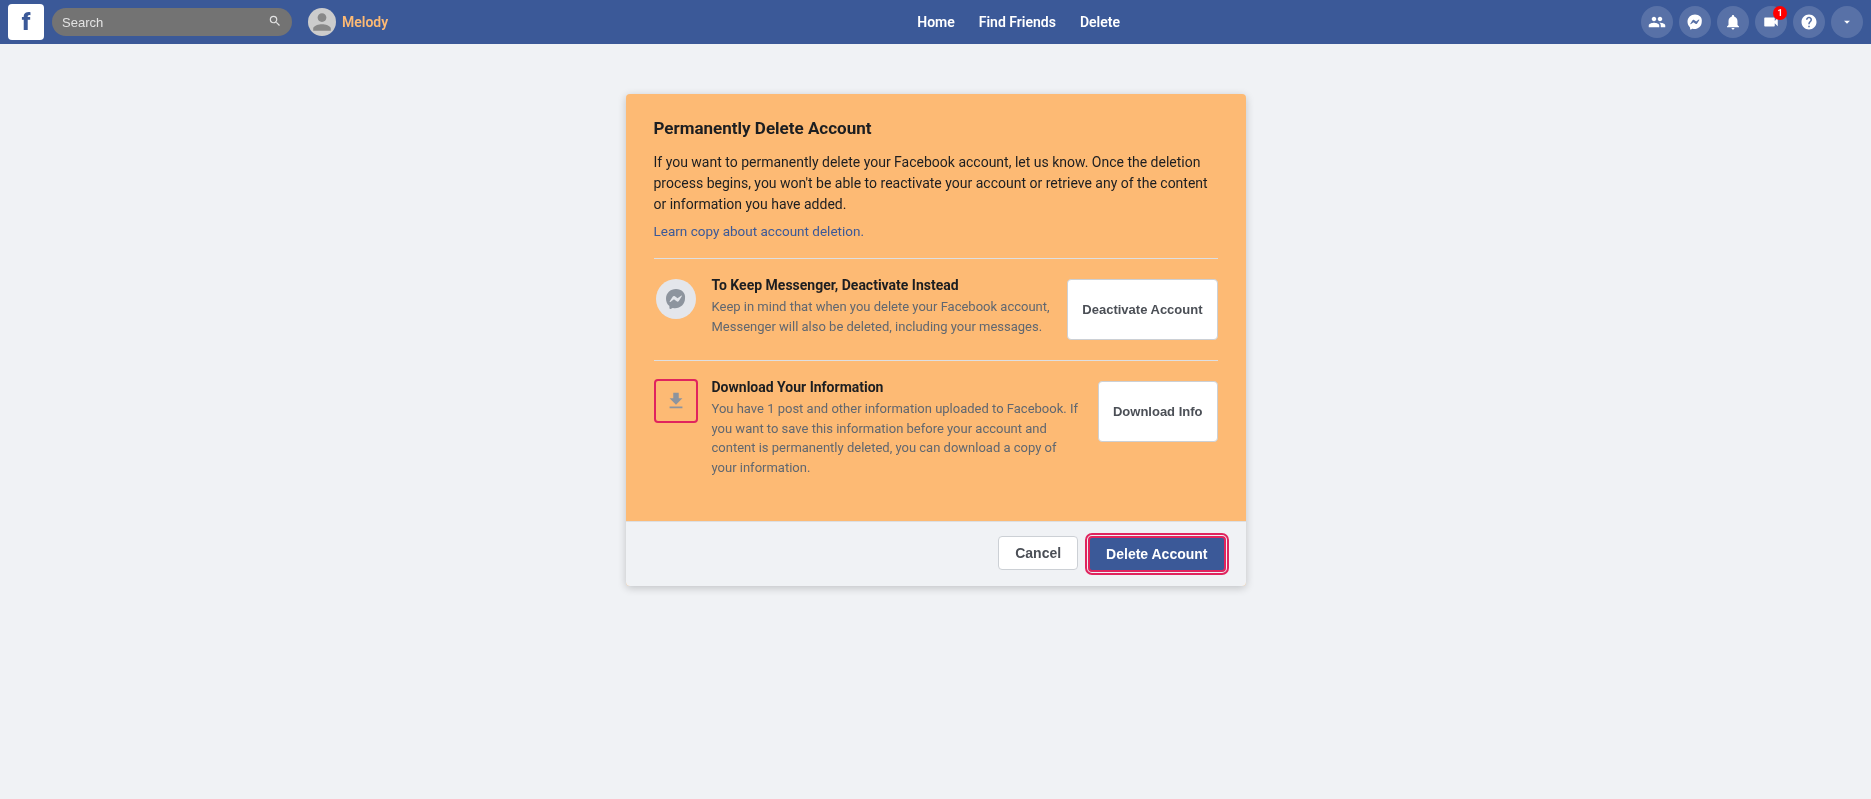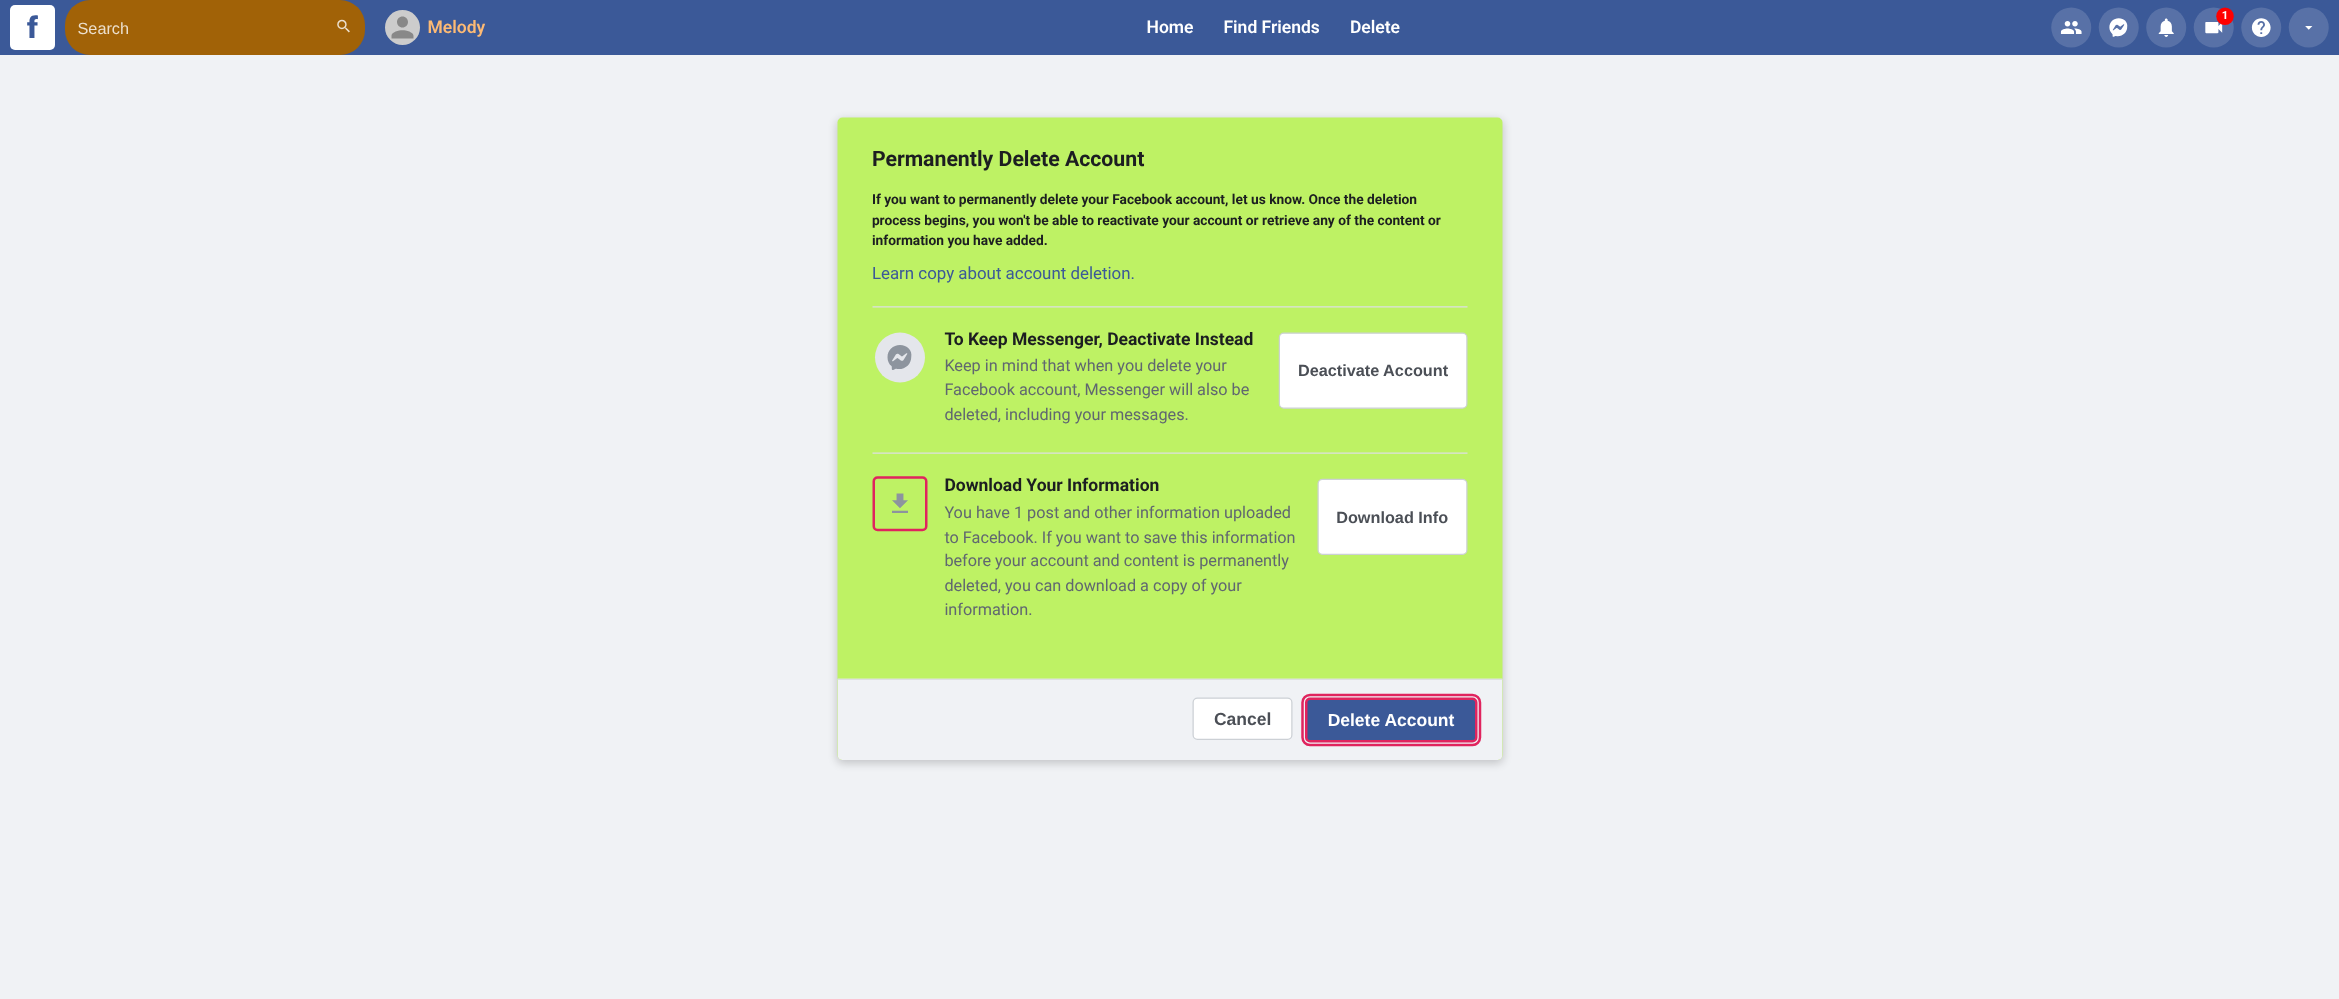--- a/index.html
+++ b/index.html
@@ -32,24 +32,24 @@
       justify-content: center;
       font-size: 24px;
       font-weight: 900;
       color: #3b5998;
       flex-shrink: 0;
       margin-right: 8px;
     }
     .navbar-search {
       display: flex;
       align-items: center;
-      background: #a16207;
+      background: #737373;
       border-radius: 20px;
       padding: 0 10px;
-      height: 44px;
+      height: 28px;
       width: 240px;
       margin-right: 16px;
     }
     .navbar-search input {
       background: transparent;
       border: none;
       outline: none;
       color: white;
       font-size: 13px;
       width: 100%;
@@ -129,44 +129,43 @@
       margin-top: 44px;
       display: flex;
       justify-content: center;
       align-items: flex-start;
       padding: 50px 20px;
       min-height: calc(100vh - 44px);
     }
 
     
     .dialog-card {
-      background: #bef264;
+      background: #fdba74;
       border-radius: 4px;
       box-shadow: 0 2px 8px rgba(0,0,0,0.2);
-      width: 532px;
+      width: 620px;
       overflow: hidden;
     }
 
     .dialog-body {
       padding: 24px 28px;
     }
 
     .dialog-title {
       font-size: 17px;
       font-weight: 700;
       color: #1c1e21;
       margin-bottom: 14px;
     }
 
     .dialog-description {
-      font-size: 11px;
+      font-size: 14px;
       color: #1c1e21;
       line-height: 1.5;
       margin-bottom: 6px;
-      font-weight: bold;
     }
 
     .dialog-link {
       color: #3b5998;
       font-size: 13.5px;
       text-decoration: none;
     }
 
     .divider {
       border: none;

